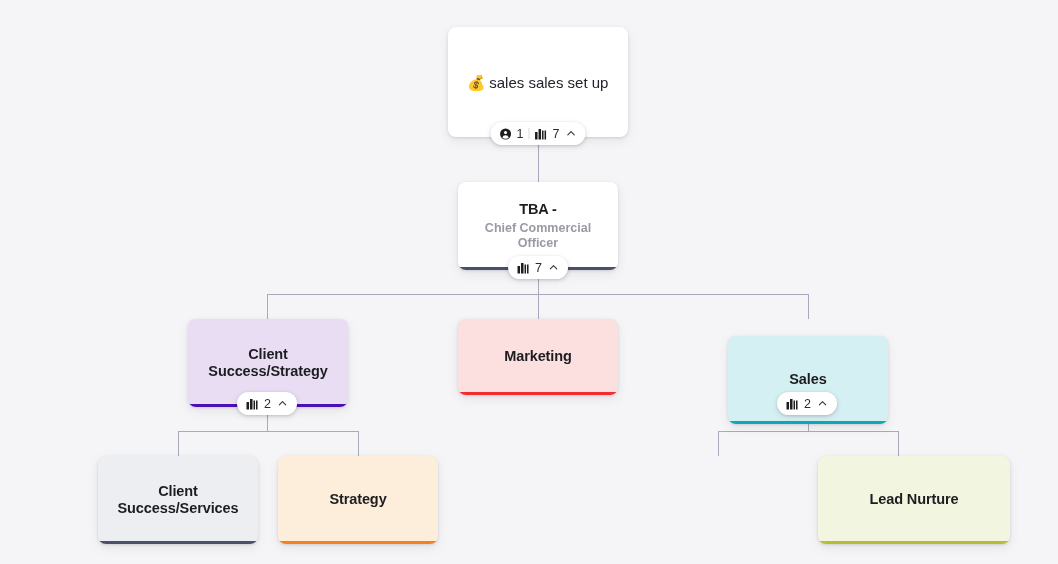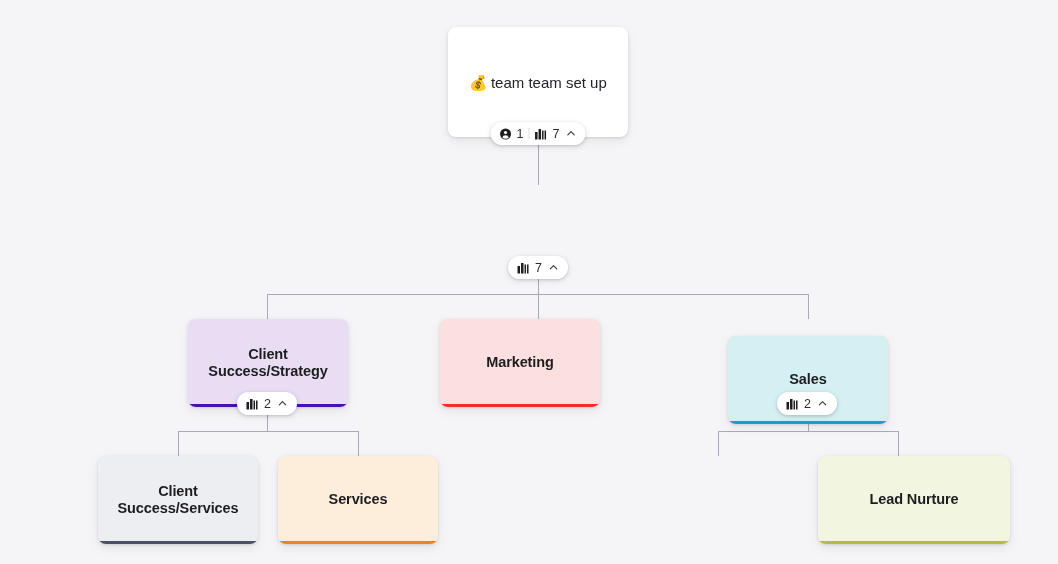--- a/index.html
+++ b/index.html
@@ -103,21 +103,21 @@
   <div class="line v" style="left:358px; top:431px; height:25px;"></div>
 
   <div class="line v" style="left:808px; top:406px; height:25px;"></div>
   <div class="line h" style="left:718px; top:431px; width:180px;"></div>
   <div class="line v" style="left:718px; top:431px; height:25px;"></div>
   <div class="line v" style="left:898px; top:431px; height:25px;"></div>
 
   <div class="node" style="left:448px; top:27px; width:180px; height:110px; background:#ffffff;">
     <div class="root-title">
       <span class="emoji">💰</span>
-        <span>team team set up</span>
+        <span>sales sales set up</span>
     </div>
   </div>
   <div class="badge" style="left:538px; top:122px;">
     <span>
       <svg width="12" height="12" viewBox="0 0 24 24" fill="#1d1d20">
         <circle cx="12" cy="12" r="11" fill="#1d1d20"></circle>
         <circle cx="12" cy="9" r="3.1" fill="#ffffff"></circle>
         <path d="M5.6 19.4a6.6 6.6 0 0 1 12.8 0 11 11 0 0 1-12.8 0z" fill="#ffffff"></path>
       </svg>
     </span>
@@ -132,20 +132,25 @@
       </svg>
     </span>
     <span class="num">7</span>
     <span class="chev">
       <svg width="11" height="11" viewBox="0 0 24 24" fill="none" stroke="#34343d" stroke-width="2.4" stroke-linecap="round" stroke-linejoin="round">
         <polyline points="5,15 12,8 19,15"></polyline>
       </svg>
     </span>
   </div>
 
+  <div class="node" style="left:458px; top:182px; width:160px; height:88px; background:#ffffff;">
+    <div class="node-title">TBA -</div>
+    <div class="node-sub">Chief Commercial Officer</div>
+    <div class="accent" style="background:#4a5068;"></div>
+  </div>
   <div class="badge" style="left:538px; top:256px;">
     <span>
       <svg width="13" height="12" viewBox="0 0 26 24">
         <rect x="1" y="8" width="5" height="15" fill="#1d1d20"></rect>
         <rect x="8" y="2" width="5" height="21" fill="#1d1d20"></rect>
         <rect x="15" y="5" width="3" height="18" fill="#1d1d20"></rect>
         <rect x="20" y="5" width="3" height="18" fill="#1d1d20"></rect>
       </svg>
     </span>
     <span class="num">7</span>
@@ -173,21 +178,21 @@
       </svg>
     </span>
     <span class="num">2</span>
     <span class="chev">
       <svg width="11" height="11" viewBox="0 0 24 24" fill="none" stroke="#34343d" stroke-width="2.4" stroke-linecap="round" stroke-linejoin="round">
         <polyline points="5,15 12,8 19,15"></polyline>
       </svg>
     </span>
   </div>
 
-  <div class="node" style="left:440px; top:319px; width:160px; height:88px; background:#fce0e0;">
+  <div class="node" style="left:458px; top:319px; width:160px; height:76px; background:#fce0e0;">
     <div class="node-title">Marketing</div>
     <div class="accent" style="background:#f22d2d;"></div>
   </div>
 
   <div class="node" style="left:728px; top:319px; width:160px; height:88px; background:#d5f0f2;margin-top:17px;">
     <div class="node-title">Sales</div>
     <div class="accent" style="background:#0aa8bd;"></div>
   </div>
   <div class="badge" style="left:807px; top:392px;">
     <span>
@@ -208,21 +213,21 @@
 
   <div class="node" style="left:98px; top:456px; width:160px; height:88px; background:#edeef2;">
     <div class="node-title">
       <span>Client</span><br>
       <span>Success/Services</span>
     </div>
     <div class="accent" style="background:#4a5068;"></div>
   </div>
 
   <div class="node" style="left:278px; top:456px; width:160px; height:88px; background:#fdeedc;">
-    <div class="node-title">Services</div>
+    <div class="node-title">Strategy</div>
     <div class="accent" style="background:#f77f1c;"></div>
   </div>
 
 
   <div class="node" style="left:818px; top:456px; width:192px; height:88px; background:#f2f5df;">
     <div class="node-title">Lead Nurture</div>
     <div class="accent" style="background:#b5bd32;"></div>
   </div>
 
 </div>

